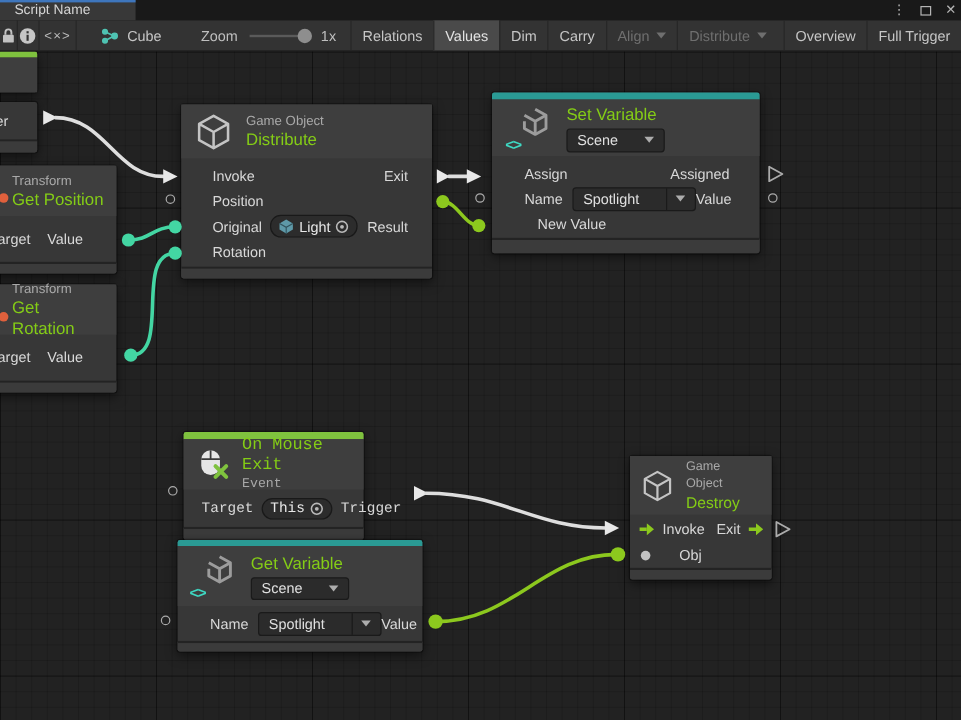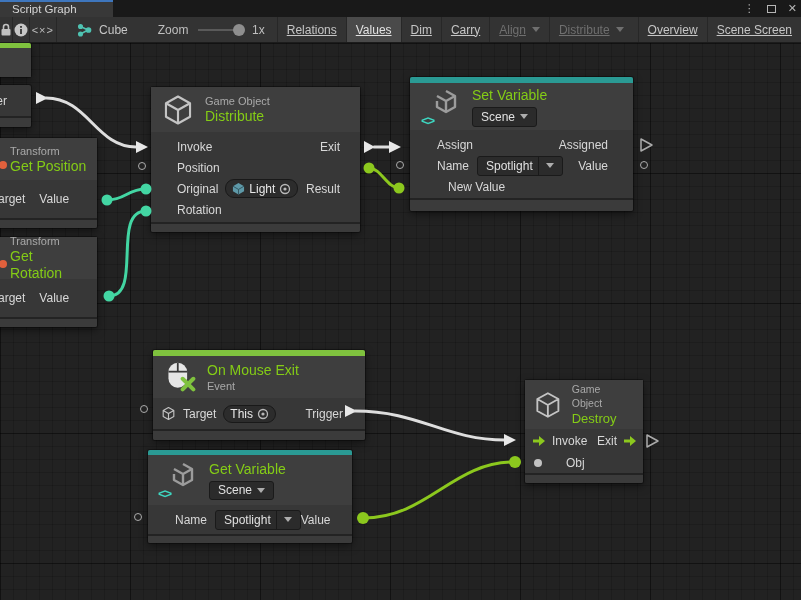--- a/index.html
+++ b/index.html
@@ -20,21 +20,21 @@
   
   .toolbar{position:absolute; left:0; top:17px; width:801px; height:26px; background:#333333;
            border-bottom:1px solid #1C1C1C; display:flex; align-items:stretch; color:#C6C6C6; font-size:12px;}
   .tbi{display:flex; align-items:center; justify-content:center; border-right:1px solid #272727;}
   .tb-lock{width:27px;} .tb-info{width:33px;} .tb-code{width:57px; color:#BDBDBD; font-size:11px; letter-spacing:1px;}
   .tb-crumb{width:120px; justify-content:flex-start; padding-left:20px; gap:7px; border-right:none;}
   .tb-zoomlbl{margin-left:30px; display:flex; align-items:center; color:#BFBFBF;}
   .tb-slider{position:relative; width:92px; height:2px; background:#5A5A5A; align-self:center; margin:0 10px 0 10px;}
   .tb-slider .handle{position:absolute; right:-3px; top:-5px; width:12px; height:12px; border-radius:50%; background:#8E8E8E;}
   .tb-zoomval{display:flex; align-items:center; margin-right:12px; color:#BFBFBF;}
-  .tb-btn{display:flex; align-items:center; padding:0 9px; border-left:1px solid #272727; gap:6px; white-space:nowrap;text-decoration:underline;}
+  .tb-btn{display:flex; align-items:center; padding:0 9px; border-left:1px solid #272727; gap:6px; white-space:nowrap;}
   .tb-btn.active{background:#4A4A4A; color:#E2E2E2;}
   .tb-btn.disabled{color:#6F6F6F;}
   .tb-btn.gap{margin-left:5px;justify-content:center;}
   .caret{width:0; height:0; border-left:4px solid transparent; border-right:4px solid transparent; border-top:5px solid #ADADAD; display:inline-block;}
   .disabled .caret{border-top-color:#6F6F6F;}
 
   
   .canvas{position:absolute; left:0; top:43px; width:801px; height:557px; overflow:hidden; background-color:#222222;
     background-image:
       linear-gradient(rgba(0,0,0,.38) 1px, transparent 1px),
@@ -48,21 +48,21 @@
   .nbar{height:6px; border-radius:2px 2px 0 0;}
   .nbar.green{background:var(--event-green);} .nbar.teal{background:var(--teal-bar);}
   .nhead{background:#3E3E3E; display:flex; align-items:center; padding:0 10px;}
   .ncat{font-size:11px; color:#A9A9A9; line-height:14px;}
   .ntitle{font-size:14px; color:#84cc16; line-height:17px;}
   .nrow{display:flex; align-items:center; font-size:12px; color:#D8D8D8;}
   .nfoot{background:#3B3B3B; border-top:2px solid #232323; border-radius:0 0 2px 2px;}
 
   .objchip{display:inline-flex; align-items:center; gap:4px; height:19px; padding:0 6px; background:#2C2C2C;
            border:1px solid #191919; border-radius:9px; color:#E8E8E8; font-size:12px;}
-  .ddchip{display:inline-flex; align-items:center; gap:5px; height:20px; padding:0 8px; background:#2B2B2B;
+  .ddchip{display:inline-flex; align-items:center; gap:22px; height:20px; padding:0 8px; background:#2B2B2B;
           border:1px solid #1A1A1A; border-radius:3px; color:#E0E0E0; font-size:12px;}
   .ddchip .sect{display:inline-flex; align-items:center; align-self:stretch; border-left:1px solid #1A1A1A; padding-left:7px;}
 
   .port-circle{position:absolute; width:8px; height:8px; border:1.5px solid #ABABAB; border-radius:50%; background:#222;}
   .graydot{width:8px; height:8px; border-radius:50%; background:#C2C2C2;}
   .orangedot{position:absolute; width:8px; height:8px; border-radius:50%; background:#E0603C;}
 
   .wires{position:absolute; left:0; top:0; width:801px; height:557px; pointer-events:none;}
   .wire{fill:none; stroke-width:3px; stroke-linecap:round;}
   .w-white{stroke:#DEDEDE;} .w-mint{stroke:var(--type-mint);} .w-lime{stroke:var(--type-lime);}
@@ -71,21 +71,21 @@
 
   .varteal{position:absolute; left:-3px; bottom:-2px; color:var(--var-teal); font-weight:bold; font-size:13px; letter-spacing:-1px;}
   .limearrow{display:inline-flex;}
 </style>
 </head>
 <body>
 
 <div id="app">
 
   <div class="tabbar">
-    <div class="tab">Script Graph</div>
+    <div class="tab">Script Name</div>
     <div class="winctrl">
       <span>⋮</span>
       <span class="sq"></span>
       <span>✕</span>
     </div>
   </div>
 
   <div class="toolbar">
     <div class="tbi tb-lock">
       <svg width="12" height="14" viewBox="0 0 12 14">
@@ -140,21 +140,21 @@
         <span class="caret"></span>
       </div>
     <div class="tb-btn disabled">
         <span>Distribute</span>
         <span class="caret"></span>
       </div>
     <div class="tb-btn gap">
         <span>Overview</span>
       </div>
     <div class="tb-btn">
-        <span>Scene Screen</span>
+        <span>Full Trigger</span>
       </div>
   </div>
 
   <div class="canvas">
 
     <div class="node" style="left:-60px; top:0; width:91px; height:34px;">
       <div class="nbar green" style="height:5px;"></div>
       <div class="nhead" style="height:29px;"></div>
     </div>
     <div class="node" style="left:-60px; top:42px; width:91px; height:42px;">
@@ -265,21 +265,21 @@
           </span>
           <span style="margin-left:auto;">Value</span>
         </div>
         <div class="nrow" style="height:21px; padding:0 25px 0 38px;">
           <span>New Value</span>
         </div>
       </div>
       <div class="nfoot" style="height:13px;"></div>
     </div>
 
-    <div class="node" style="left:153px; top:307px; width:212px;">
+    <div class="node" style="left:153px; top:317px; width:150px;font-family:Liberation Mono, monospace;">
       <div class="nbar green"></div>
       <div class="nhead" style="height:42px; gap:11px; padding-left:11px;">
         <svg width="32" height="32" viewBox="0 0 36 34">
           <rect x="5" y="1" width="21" height="28" rx="10.5" fill="#E6E6E6"></rect>
           <line x1="15.5" y1="1" x2="15.5" y2="11" stroke="#3A3A3A" stroke-width="2"></line>
           <line x1="5" y1="11" x2="26" y2="11" stroke="#3A3A3A" stroke-width="2"></line>
           <g stroke="#7FC23E" stroke-width="4.5" stroke-linecap="round">
               <line x1="21" y1="19" x2="33" y2="31"></line>
               <line x1="33" y1="19" x2="21" y2="31"></line>
             </g>

